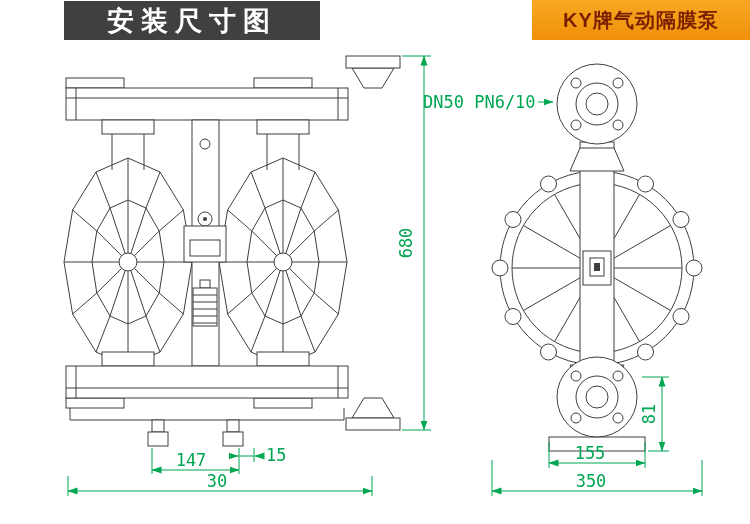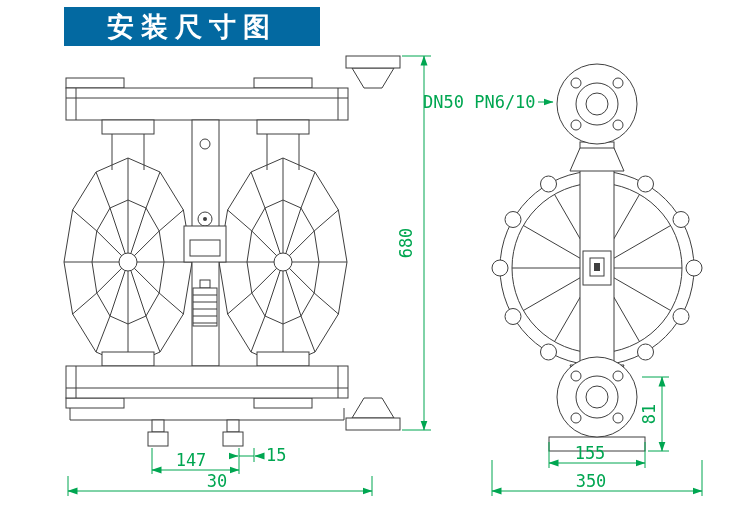--- a/index.html
+++ b/index.html
@@ -1,22 +1,22 @@
 <!DOCTYPE html>
 <html><head>
 <meta charset="utf-8">
 <style>
   html,body { margin:0; padding:0; background:#ffffff; }
   .page {
     position:relative; width:750px; height:524px; background:#ffffff;
     overflow:hidden; font-family:"Liberation Sans", sans-serif;
   }
   .title-banner {
-    position:absolute; left:64px; top:7px; width:256px; height:39px;
-    background:#0369a1; color:#ffffff; display:flex; align-items:center;
+    position:absolute; left:64px; top:1px; width:256px; height:39px;
+    background:#404040; color:#ffffff; display:flex; align-items:center;
     justify-content:center; font-size:27px; font-weight:bold; letter-spacing:7px;
   }
   .brand-banner {
     position:absolute; right:0; top:0; width:218px; height:40px;
     background:linear-gradient(180deg,#f9a823,#ef9008); color:#7a2000;
     display:flex; align-items:center; justify-content:center;
     font-size:20px; font-weight:bold; letter-spacing:1px;
   }
   svg.drawing { position:absolute; left:0; top:0; }
   .ln  { fill:none;    stroke:#3f3f3f; stroke-width:1; }
@@ -198,14 +198,17 @@
       <line class="dim" x1="702" y1="460" x2="702" y2="496"></line>
       <line class="dim" x1="492" y1="491" x2="702" y2="491" marker-start="url(#arw)" marker-end="url(#arw)"></line>
       <text class="dimtxt" x="591" y="487" text-anchor="middle">350</text>
     </g>
   </svg>
 
   <div class="title-banner">
     <span>安装尺寸图</span>
   </div>
 
+  <div class="brand-banner">
+    <span>KY牌气动隔膜泵</span>
+  </div>
 
 </div>
 
 </body></html>

